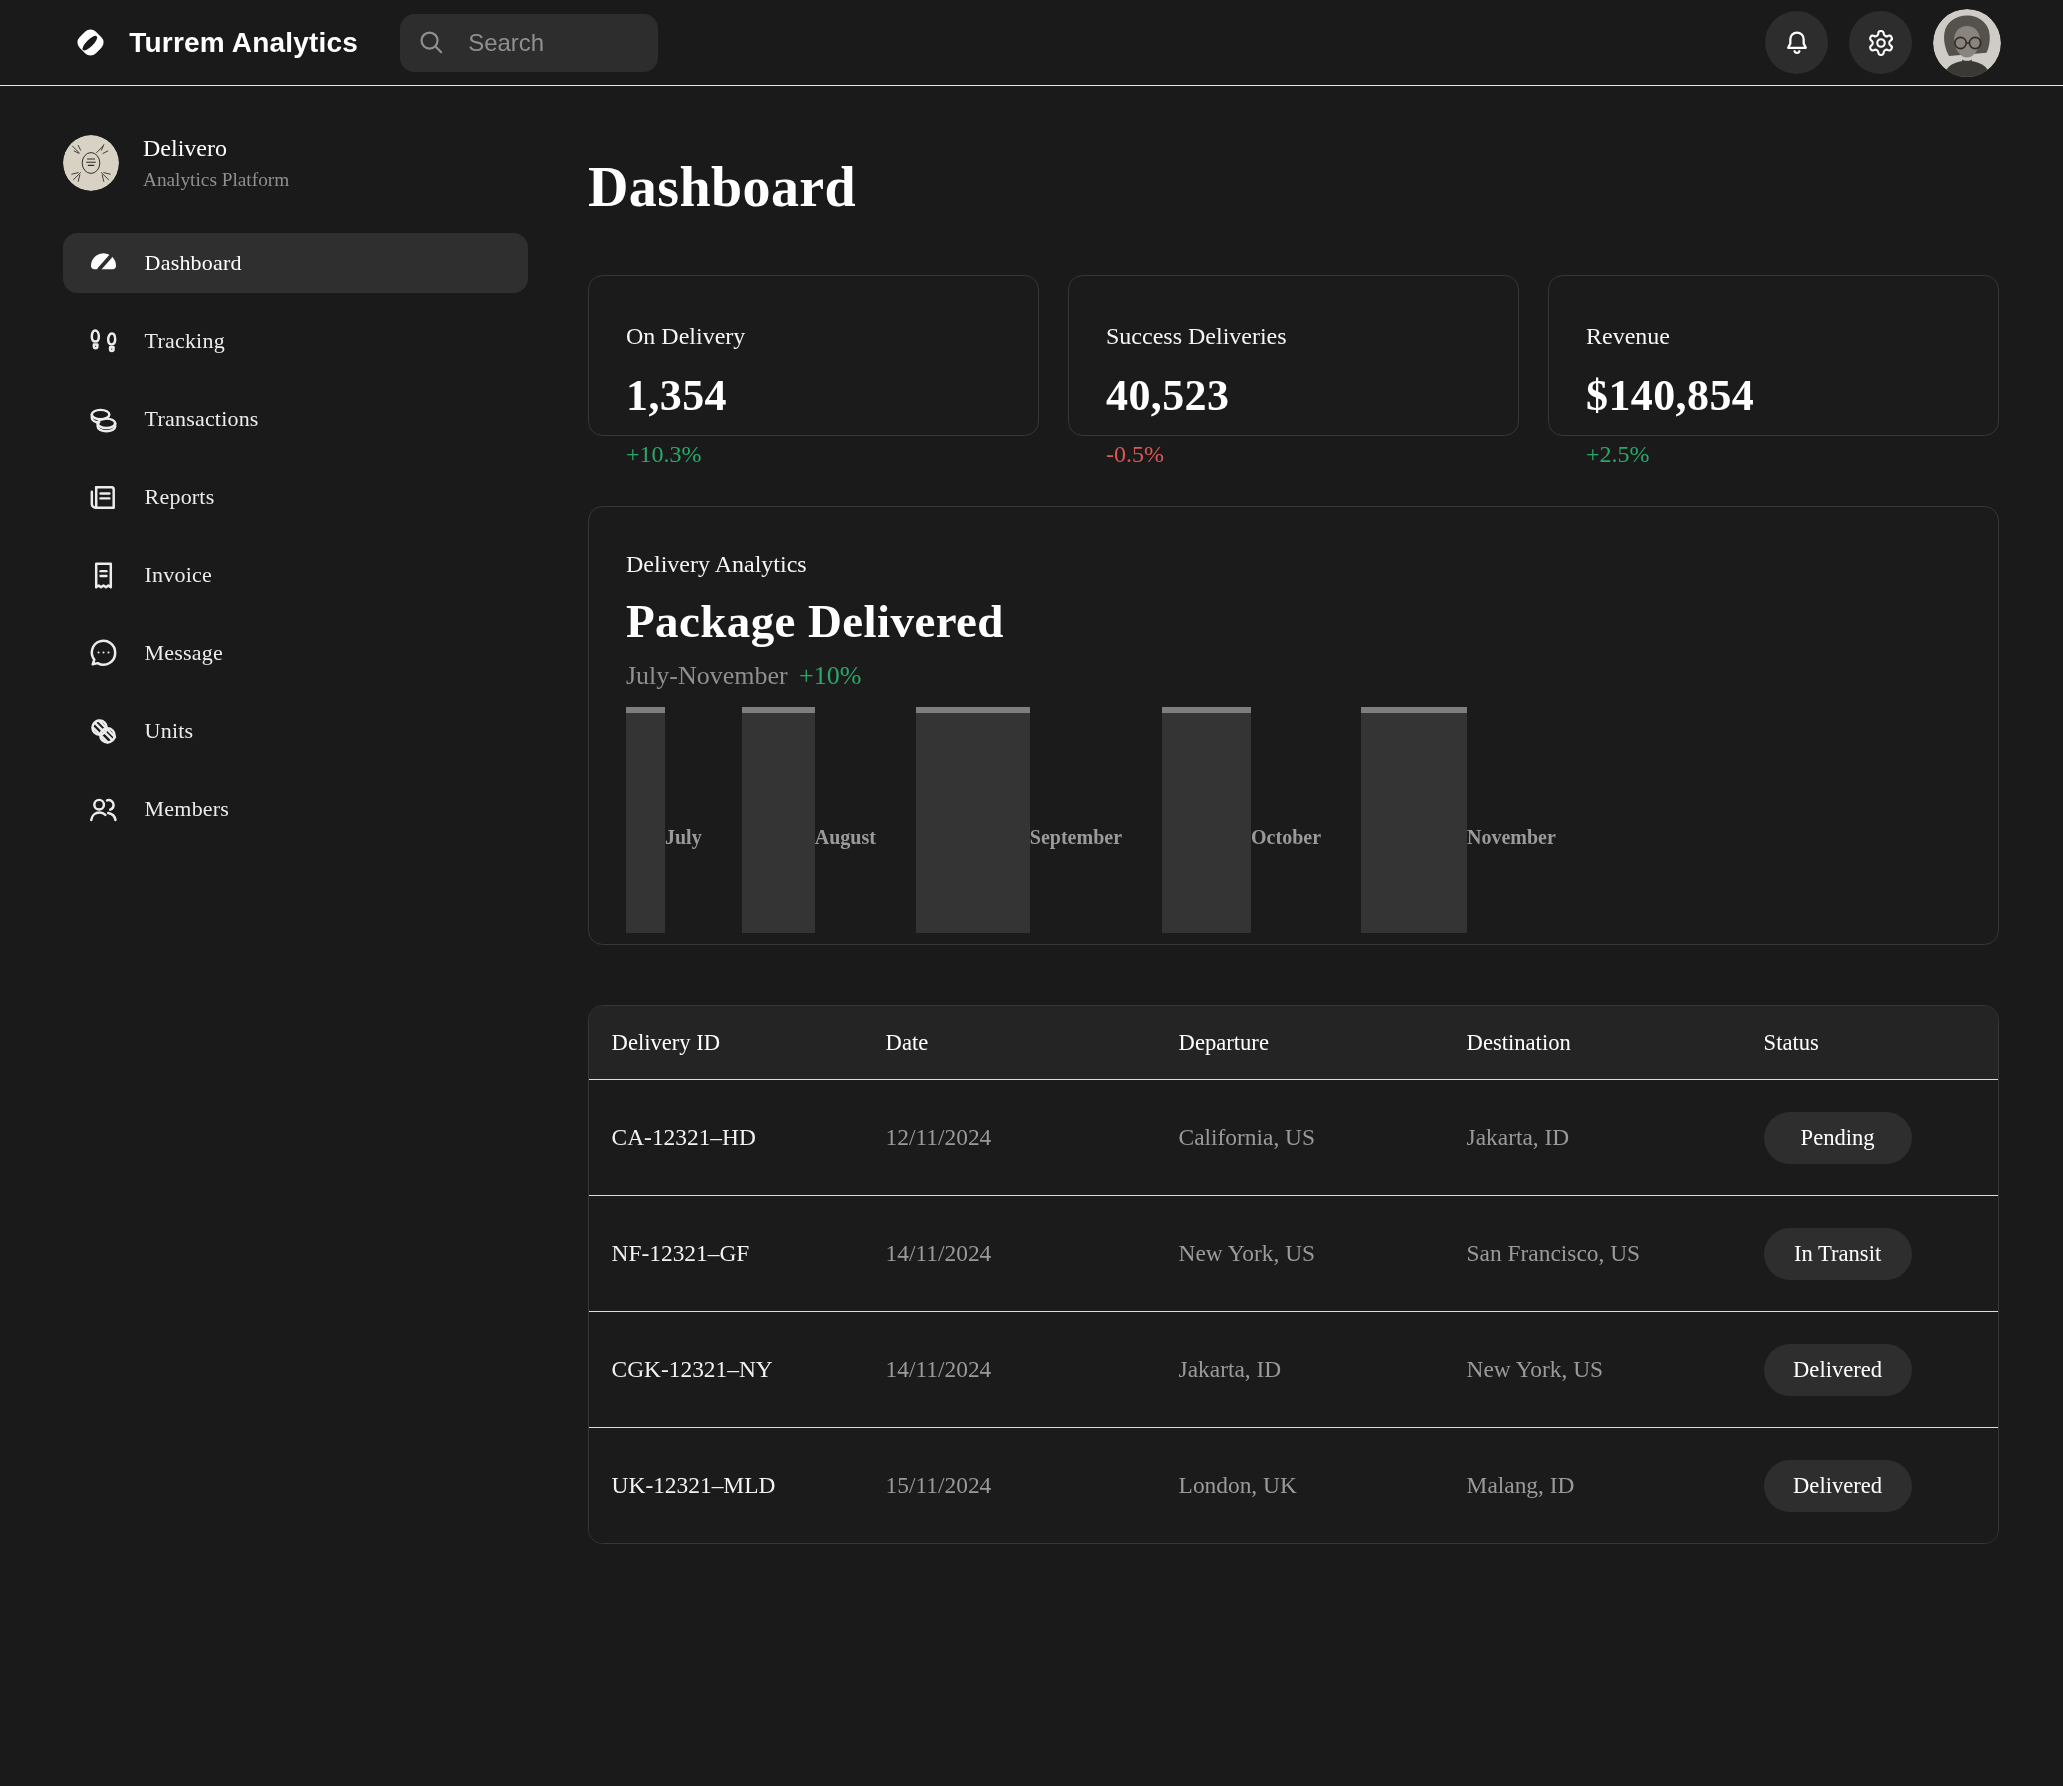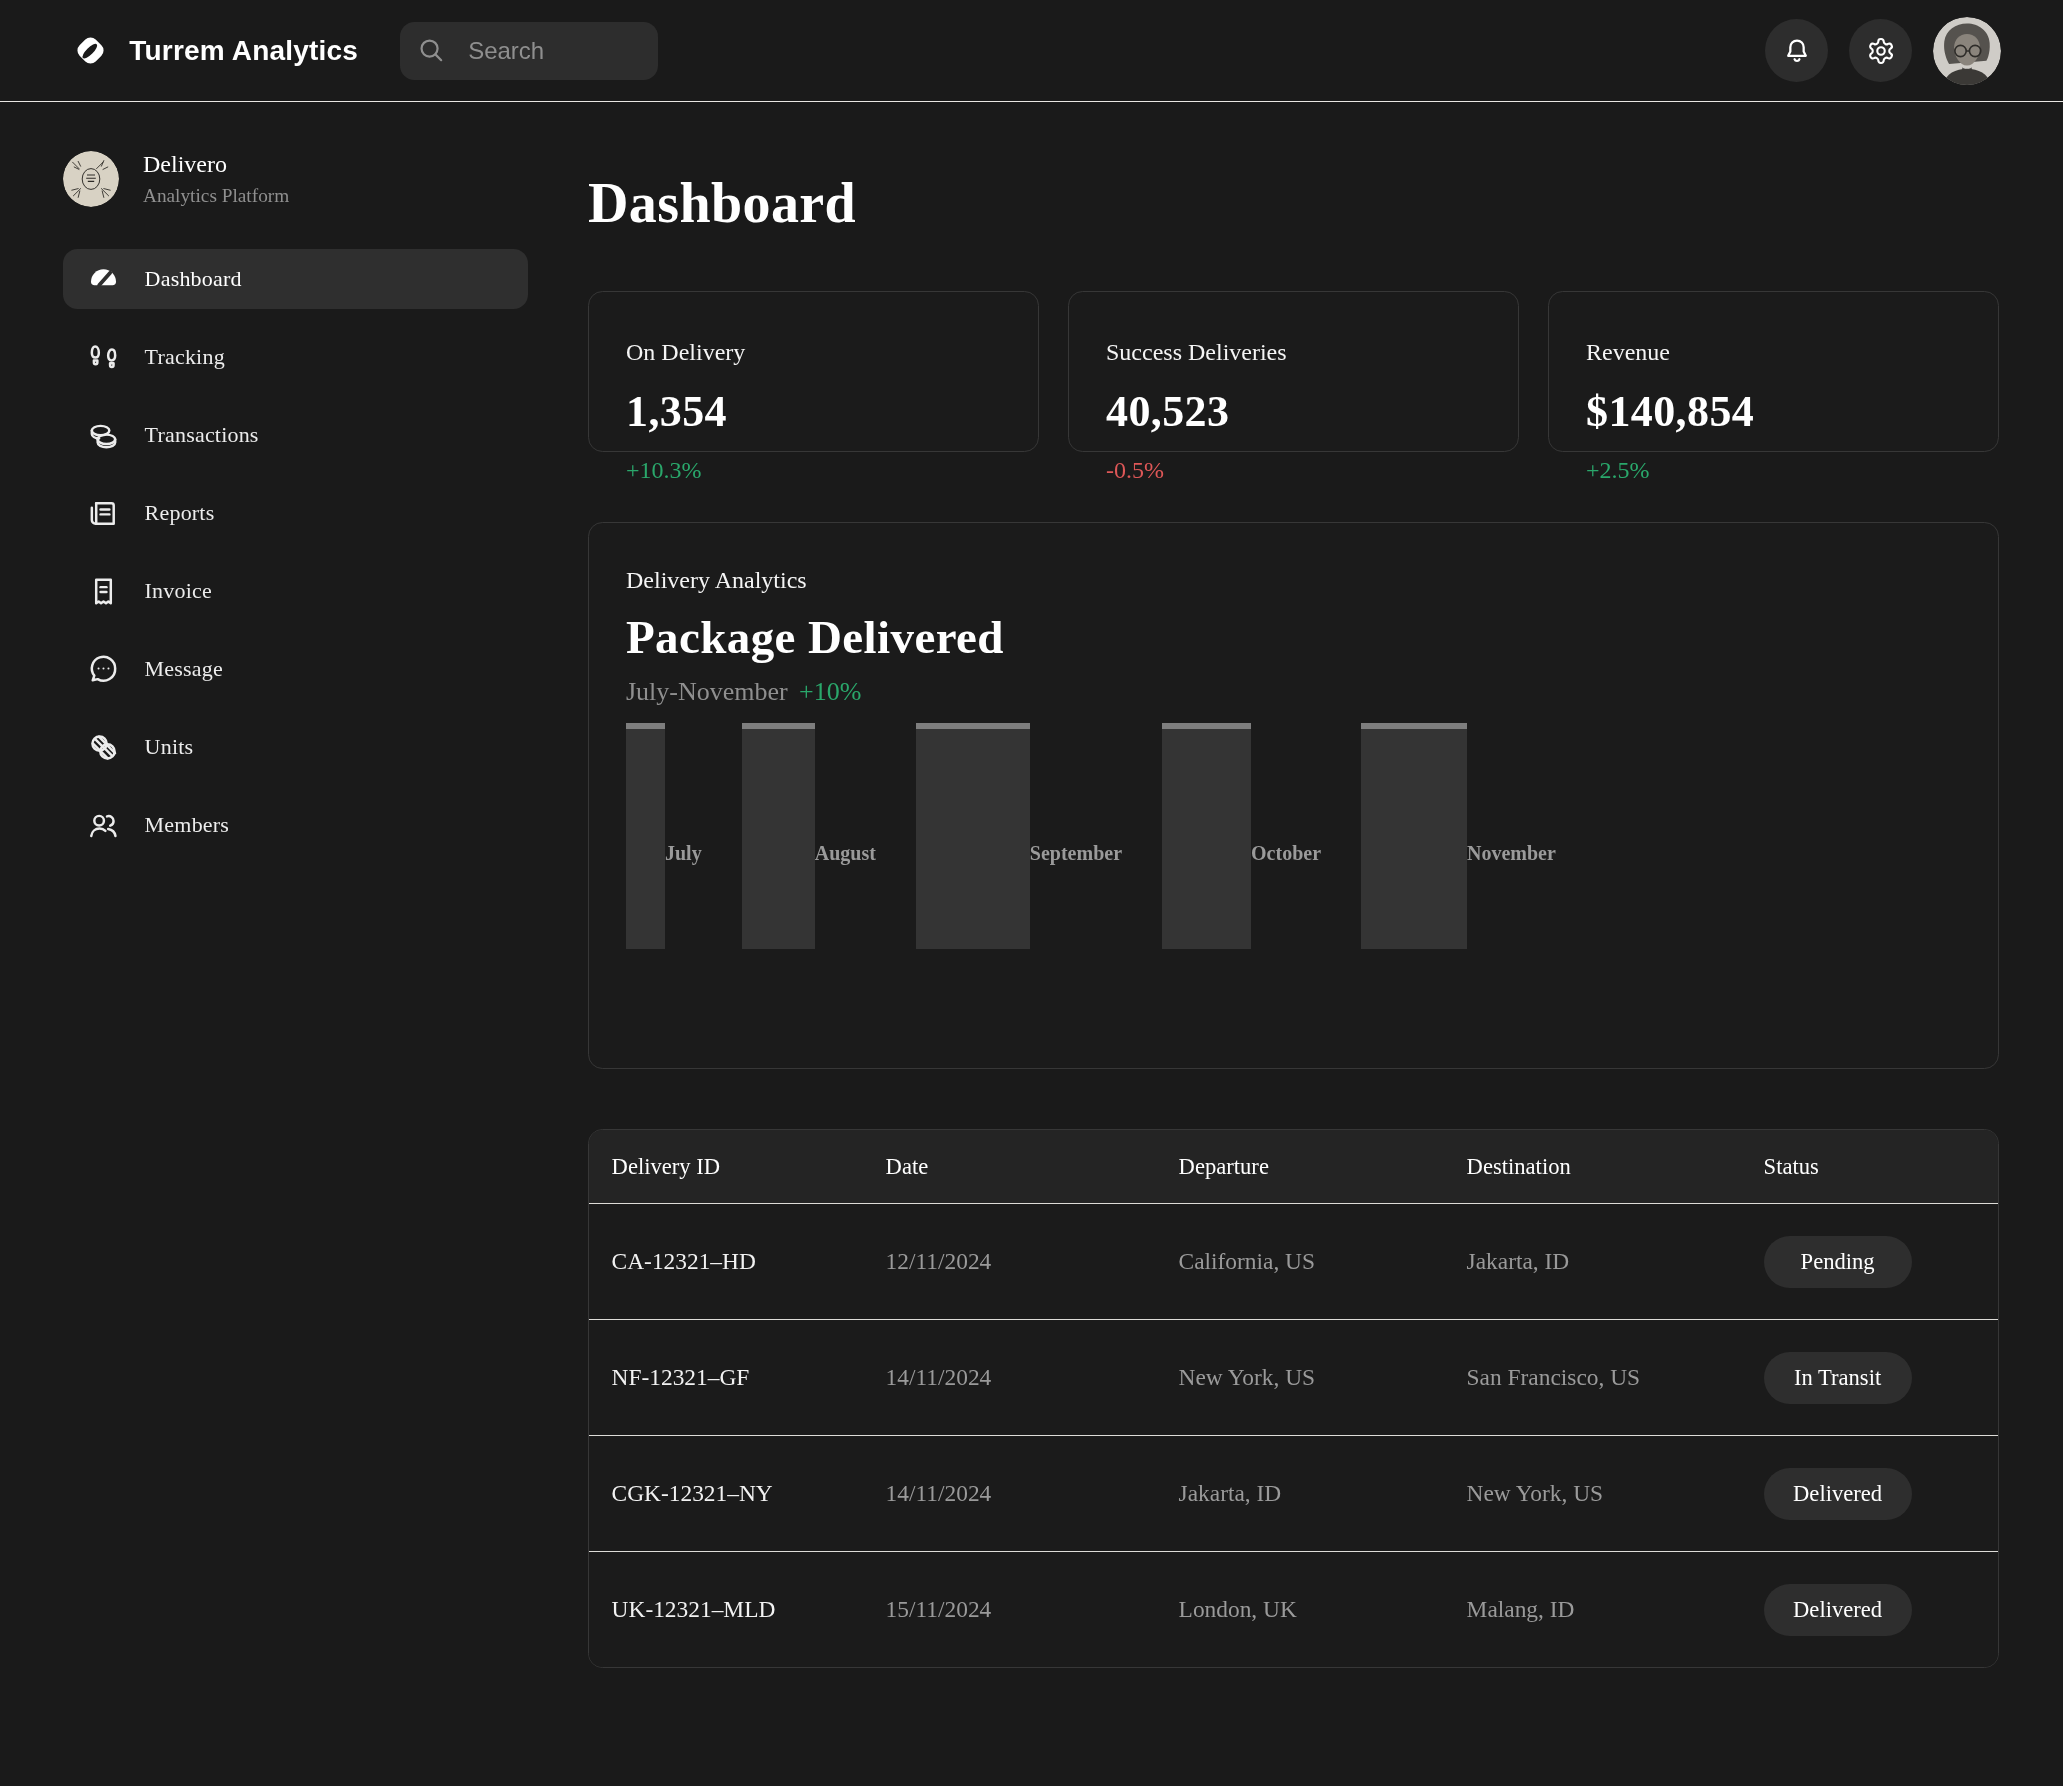--- a/index.html
+++ b/index.html
@@ -5,21 +5,21 @@
   * { box-sizing: border-box; margin: 0; padding: 0; }
   html, body { width: 2064px; height: 1786px; overflow: hidden; }
   body {
     background: #1a1a1a;
     color: #f2f2f2;
     font-family: "Liberation Sans", "DejaVu Sans", sans-serif;
   }
 
   
   .topbar {
-    height: 102px;
+    height: 86px;
     display: flex;
     align-items: center;
     border-bottom: 1.6px solid #e9e7e3;
     background: #1a1a1a;
   }
   .brand { display: flex; align-items: center; gap: 19.3px; margin-left: 71px; }
   .brand .logo { width: 39px; height: 39px; display: flex; }
   .brand .app-title { font-size: 28px; font-weight: 700; letter-spacing: 0.2px; color: #fff; }
   .searchbox {
     margin-left: 42px;
@@ -74,21 +74,21 @@
 
   .stats { display: flex; gap: 29px; margin-top: 56px; }
   .card { background: #1b1b1b; border: 1.6px solid #373737; border-radius: 14.5px; }
   .stat-card { width: 451px; height: 161px; padding: 47px 37px 37px 37px; }
   .stat-label { font-size: 24px; color: #f5f5f5; }
   .stat-value { font-size: 44px; font-weight: 800; color: #fff; margin-top: 20px; letter-spacing: 0.4px; }
   .stat-delta { font-size: 24px; margin-top: 20px; }
   .trend-up { color: var(--positive, #2aa76b); }
   .trend-down { color: var(--negative, #dd5757); }
 
-  .analytics-card { margin-top: 70px; height: 547px; padding: 44px 37px 16px 37px; }
+  .analytics-card { margin-top: 70px; height: 439px; padding: 44px 37px 16px 37px; }
   .an-eyebrow { font-size: 24px; color: #f5f5f5; }
   .an-title { font-size: 47px; font-weight: 800; color: #fff; margin-top: 16px; letter-spacing: 0.4px; }
   .an-range-row { margin-top: 13px; font-size: 26px; display: flex; gap: 11.3px; }
   .an-range { color: #8f8f8f; }
   .an-delta { color: var(--positive, #2aa76b); }
   .bars { display: flex; gap: 40px; margin-top: 16px; align-items: flex-end; }
   .bar-col { display: flex; flex-direction: row; align-items: center; }
   .bar { height: 226px; background: #343434; display: flex; flex-direction: column; }
   .bar-cap { height: 5.6px; width: 100%; background: #7e7e7e; }
   .bar-label { margin-top: 34px; font-size: 20px; font-weight: 700; color: #9a9a9a; white-space: nowrap; }

